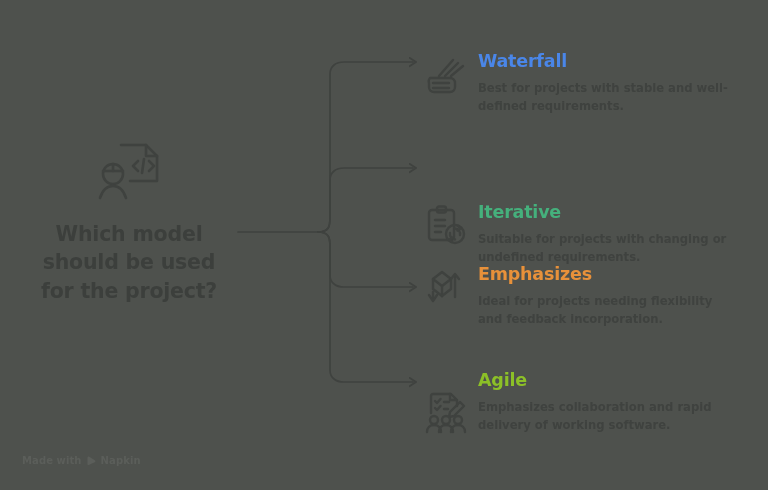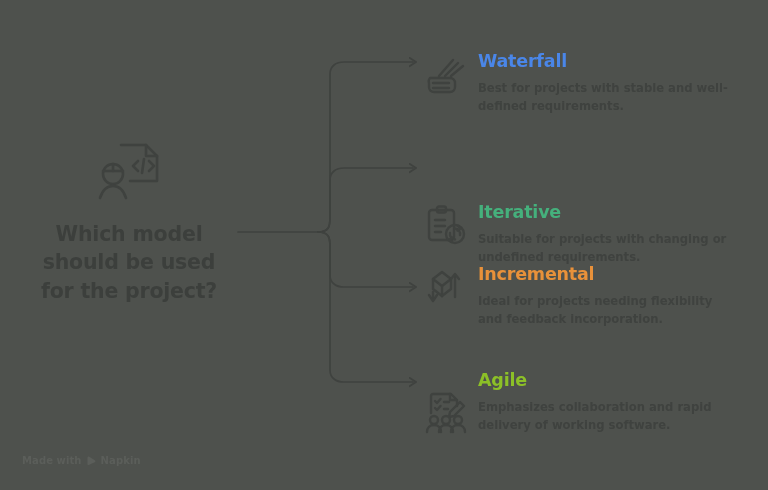--- a/index.html
+++ b/index.html
@@ -190,21 +190,21 @@
       <path d="M9,14 l9,-7 9,7 -9,7 z"></path>
       <path d="M18,21 v10"></path>
       <path d="M9,14 v10 l9,7"></path>
       <path d="M27,14 v10 l-9,7"></path>
       <path d="M31,10 v22"></path>
       <path d="M27,14 l4,-5 4,5"></path>
       <path d="M9,33 v-6"></path>
       <path d="M13,30 l-4,6 -4,-6"></path>
     </svg>
     <div class="branch-body">
-      <div class="branch-title" style="color:#e8913a">Incremental</div>
+      <div class="branch-title" style="color:#e8913a">Emphasizes</div>
       <div class="branch-desc">Ideal for projects needing flexibility and feedback incorporation.</div>
     </div>
   </div>
 
   <div class="branch" id="branch-3">
     <svg class="branch-icon" viewBox="0 0 46 46" fill="none" stroke="#3f423f" stroke-width="2.4" stroke-linecap="round" stroke-linejoin="round">
       <path d="M7,24 V7 a2,2 0 0 1 2,-2 h18 l6,6 v6"></path>
       <path d="M26,5 v6 h6"></path>
       <path d="M11,12 l2,2 3.5,-4"></path>
       <path d="M20,13 h5"></path>

